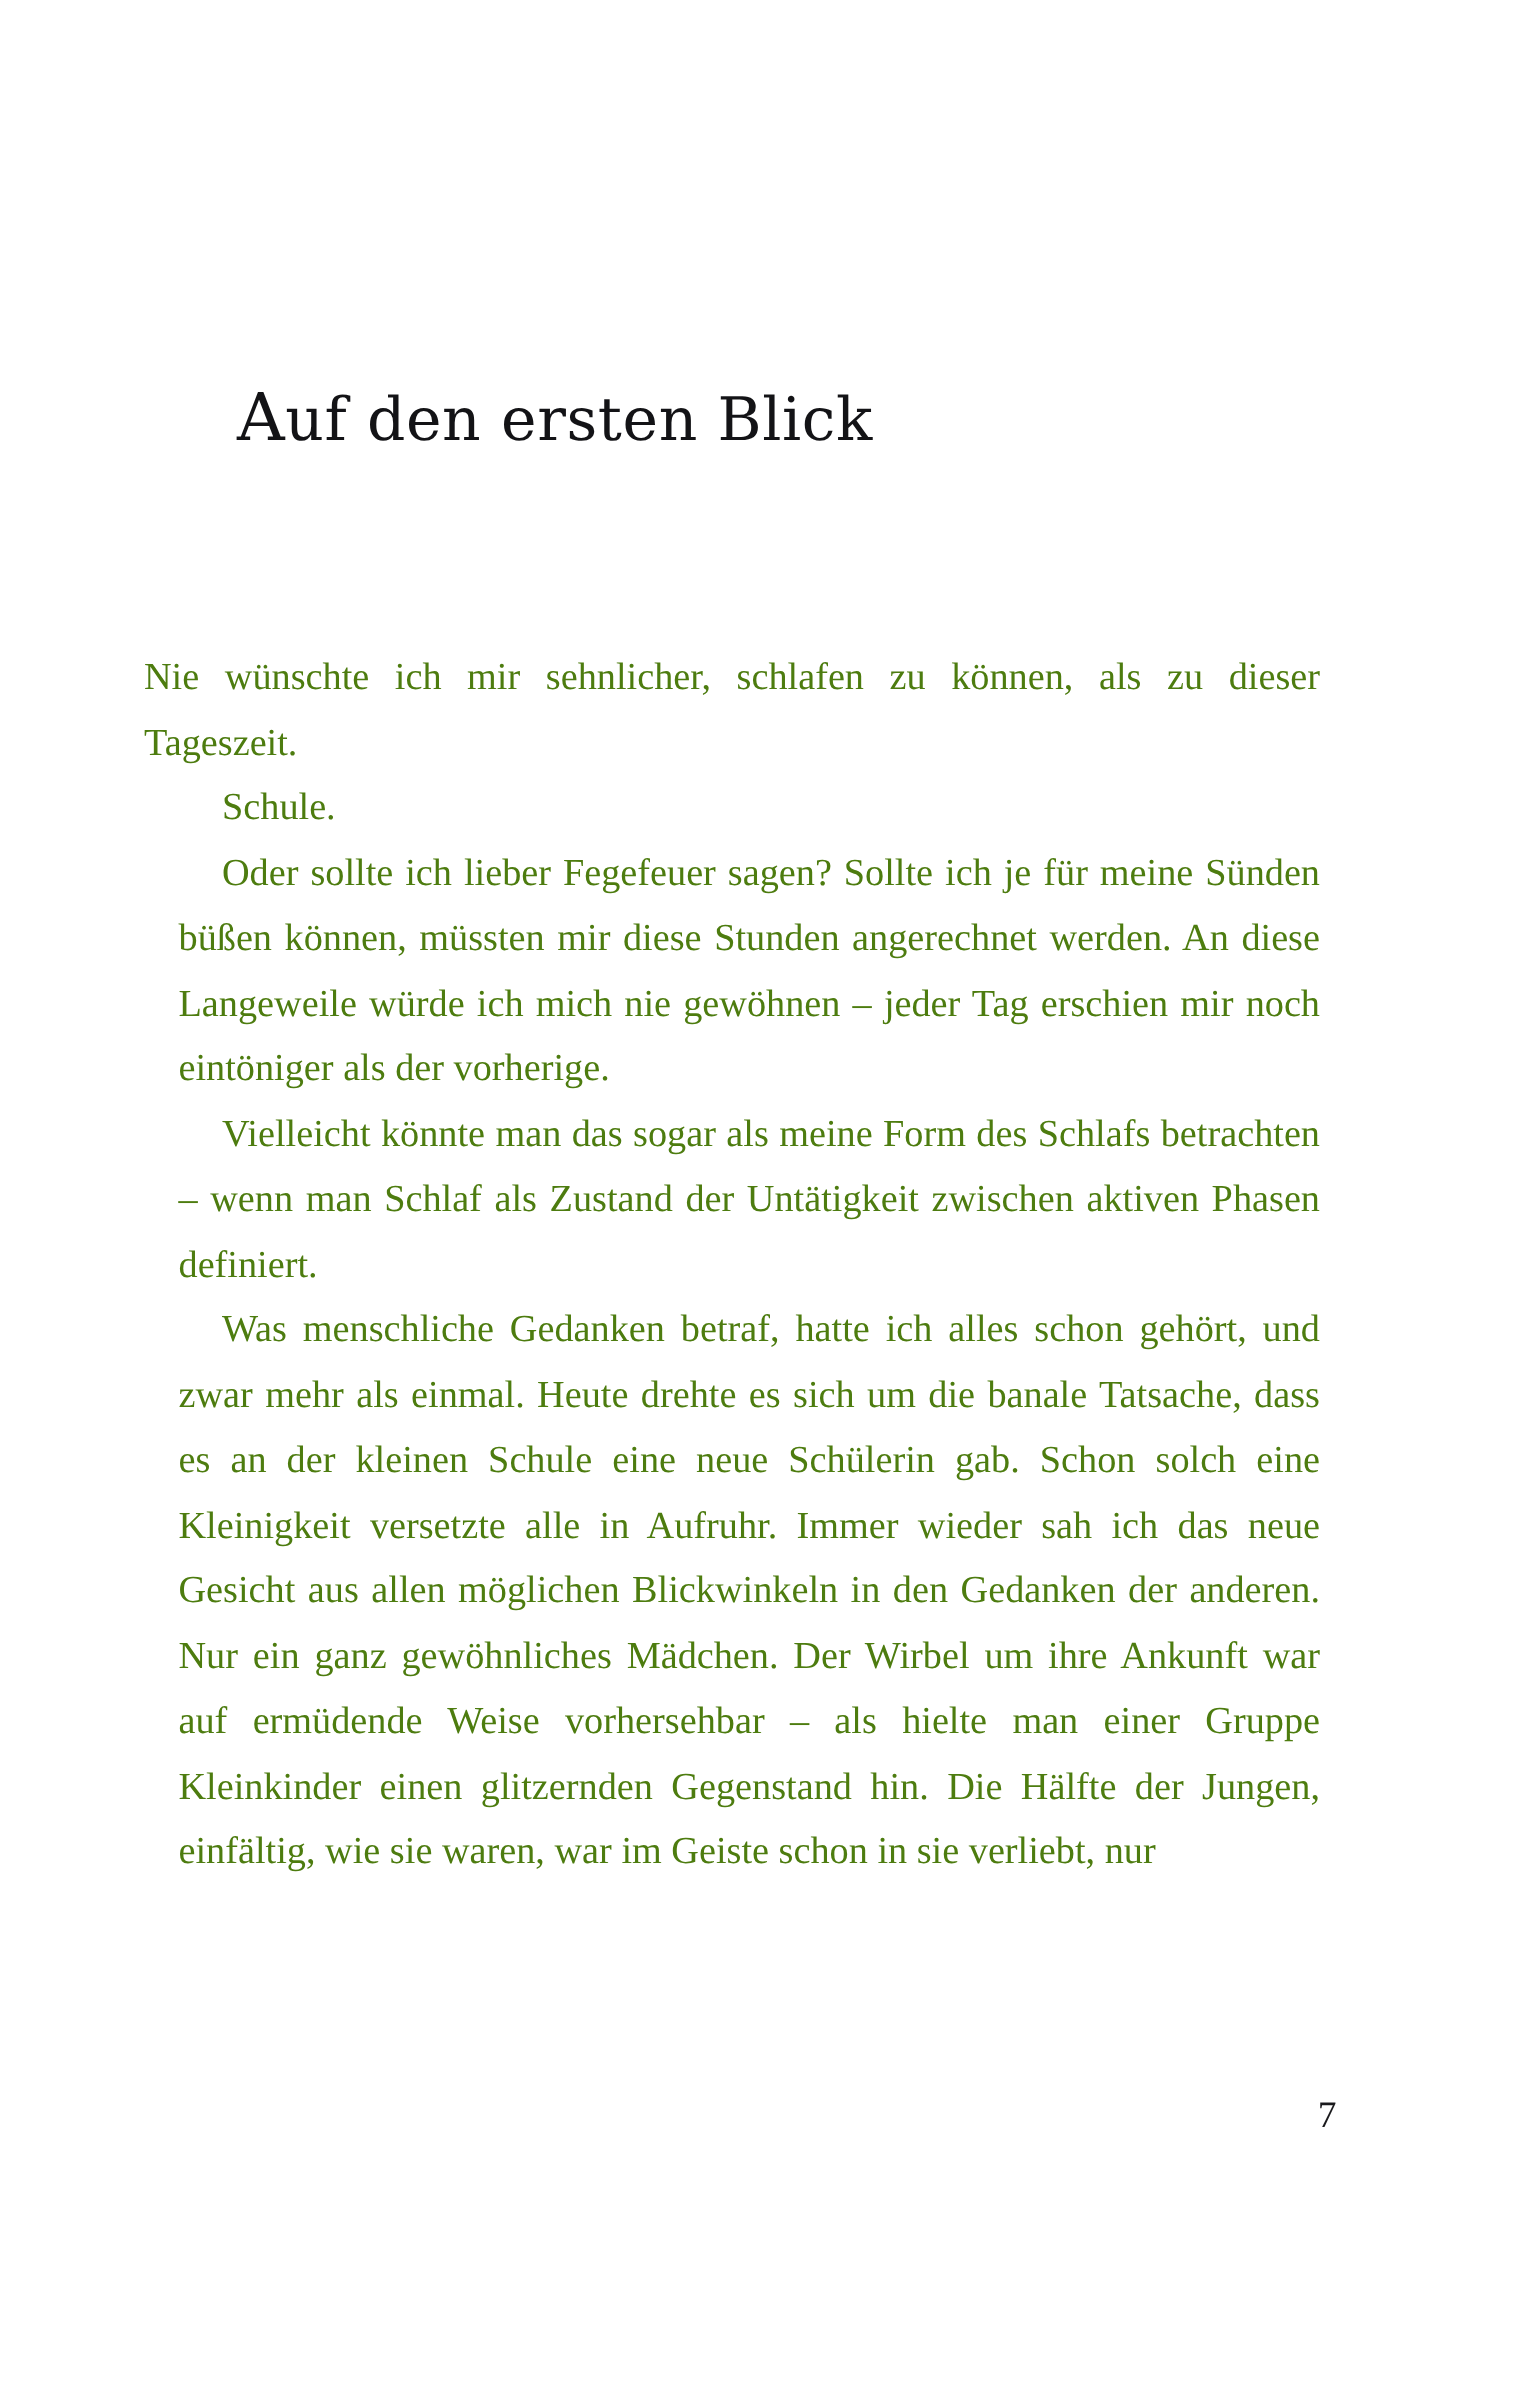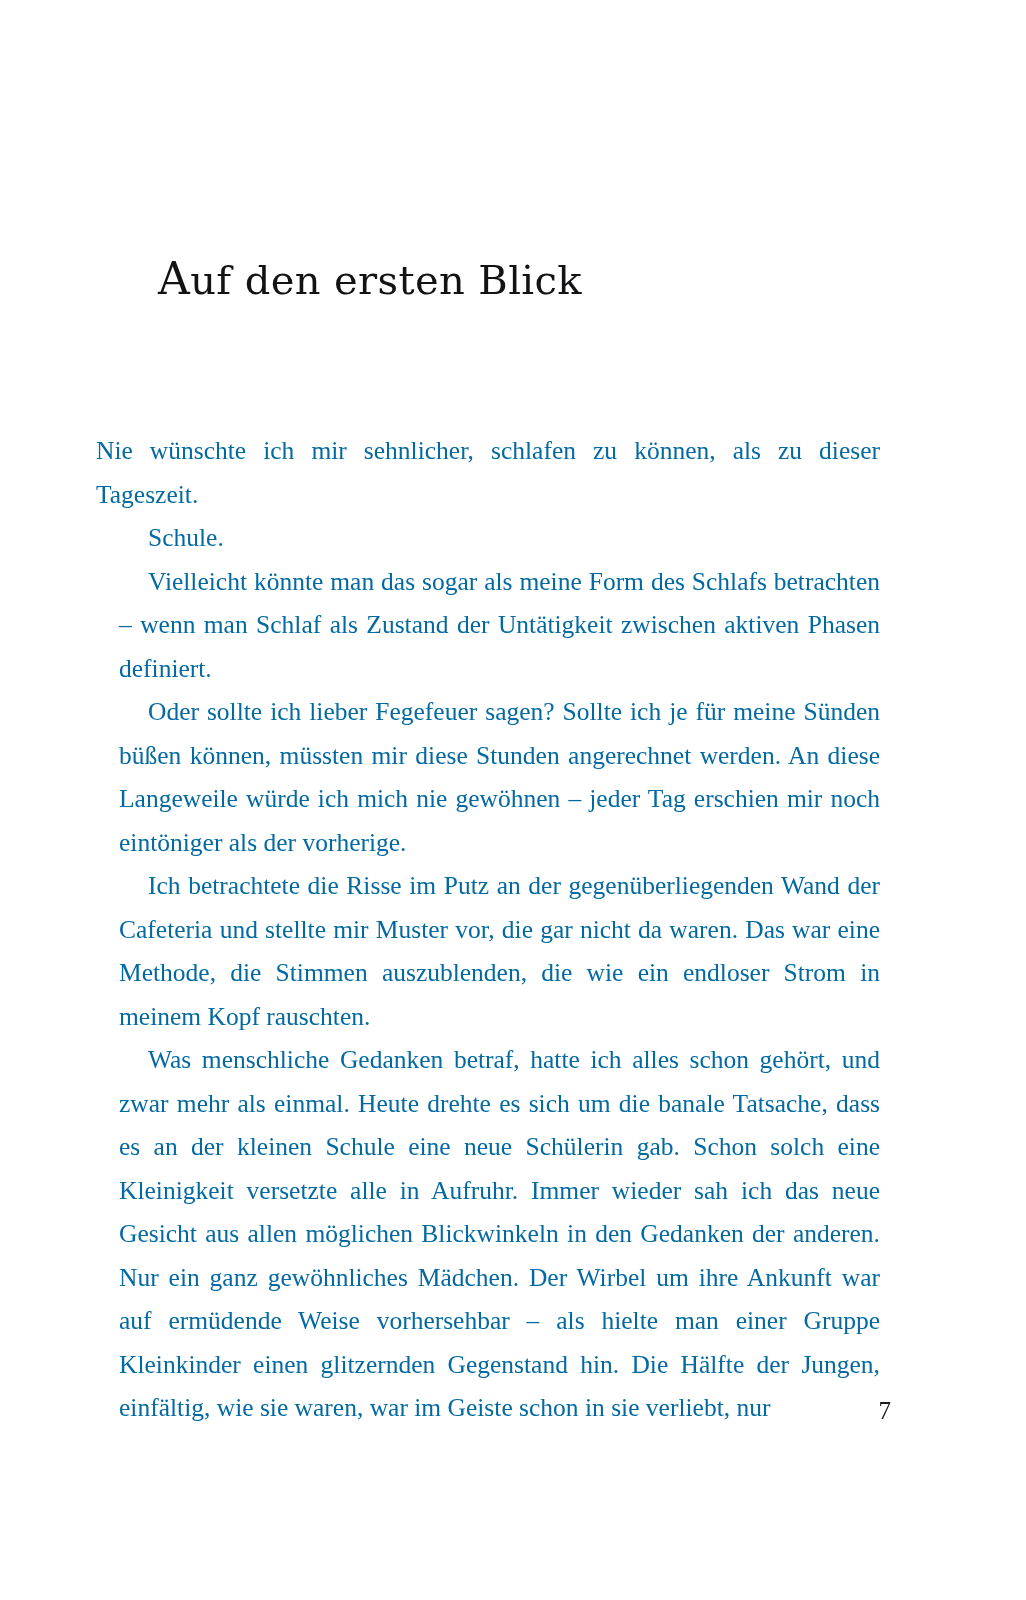--- a/index.html
+++ b/index.html
@@ -44,21 +44,21 @@
   }
   .chapter-title .drop-a {
     font-size: 44px;
   }
 
   .body-copy {
     font-size: 25.5px;
     line-height: 43.5px;
     text-align: justify;
     text-justify: inter-word;
-    color: #0369a1;
+    color: #4d7c0f;
     hyphens: manual;
   }
   .body-copy p {
     margin: 0;
   }
   .body-copy p.indent {
     text-indent: 29px;
     margin-left: 23px;
   }
 
@@ -77,23 +77,22 @@
 
   <div class="text-block">
 
     <h1 class="chapter-title">
       <span class="drop-a">A</span><span>uf den ersten Blick</span>
     </h1>
 
     <div class="body-copy">
       <p>Nie wünschte ich mir sehnlicher, schlafen zu können, als zu dieser Tageszeit.</p>
       <p class="indent">Schule.</p>
+      <p class="indent">Oder sollte ich lieber Fegefeuer sagen? Sollte ich je für meine Sünden büßen können, müssten mir diese Stunden angerechnet werden. An diese Langeweile würde ich mich nie gewöhnen – jeder Tag erschien mir noch eintöniger als der vorherige.</p>
       <p class="indent">Vielleicht könnte man das sogar als meine Form des Schlafs betrachten – wenn man Schlaf als Zustand der Untätigkeit zwischen aktiven Phasen definiert.</p>
-      <p class="indent">Oder sollte ich lieber Fegefeuer sagen? Sollte ich je für meine Sünden büßen können, müssten mir diese Stunden angerechnet werden. An diese Langeweile würde ich mich nie gewöhnen – jeder Tag erschien mir noch eintöniger als der vorherige.</p>
-      <p class="indent">Ich betrachtete die Risse im Putz an der gegenüberliegenden Wand der Cafeteria und stellte mir Muster vor, die gar nicht da waren. Das war eine Methode, die Stimmen auszublenden, die wie ein endloser Strom in meinem Kopf rauschten.</p>
       <p class="indent">Was menschliche Gedanken betraf, hatte ich alles schon gehört, und zwar mehr als einmal. Heute drehte es sich um die banale Tatsache, dass es an der kleinen Schule eine neue Schülerin gab. Schon solch eine Kleinigkeit versetzte alle in Aufruhr. Immer wieder sah ich das neue Gesicht aus allen möglichen Blickwinkeln in den Gedanken der anderen. Nur ein ganz gewöhnliches Mädchen. Der Wirbel um ihre Ankunft war auf ermüdende Weise vorhersehbar – als hielte man einer Gruppe Kleinkinder einen glitzernden Gegenstand hin. Die Hälfte der Jungen, einfältig, wie sie waren, war im Geiste schon in sie verliebt, nur</p>
     </div>
 
   </div>
 
   <div class="folio">7</div>
 
 </div>
 
 </body></html>

